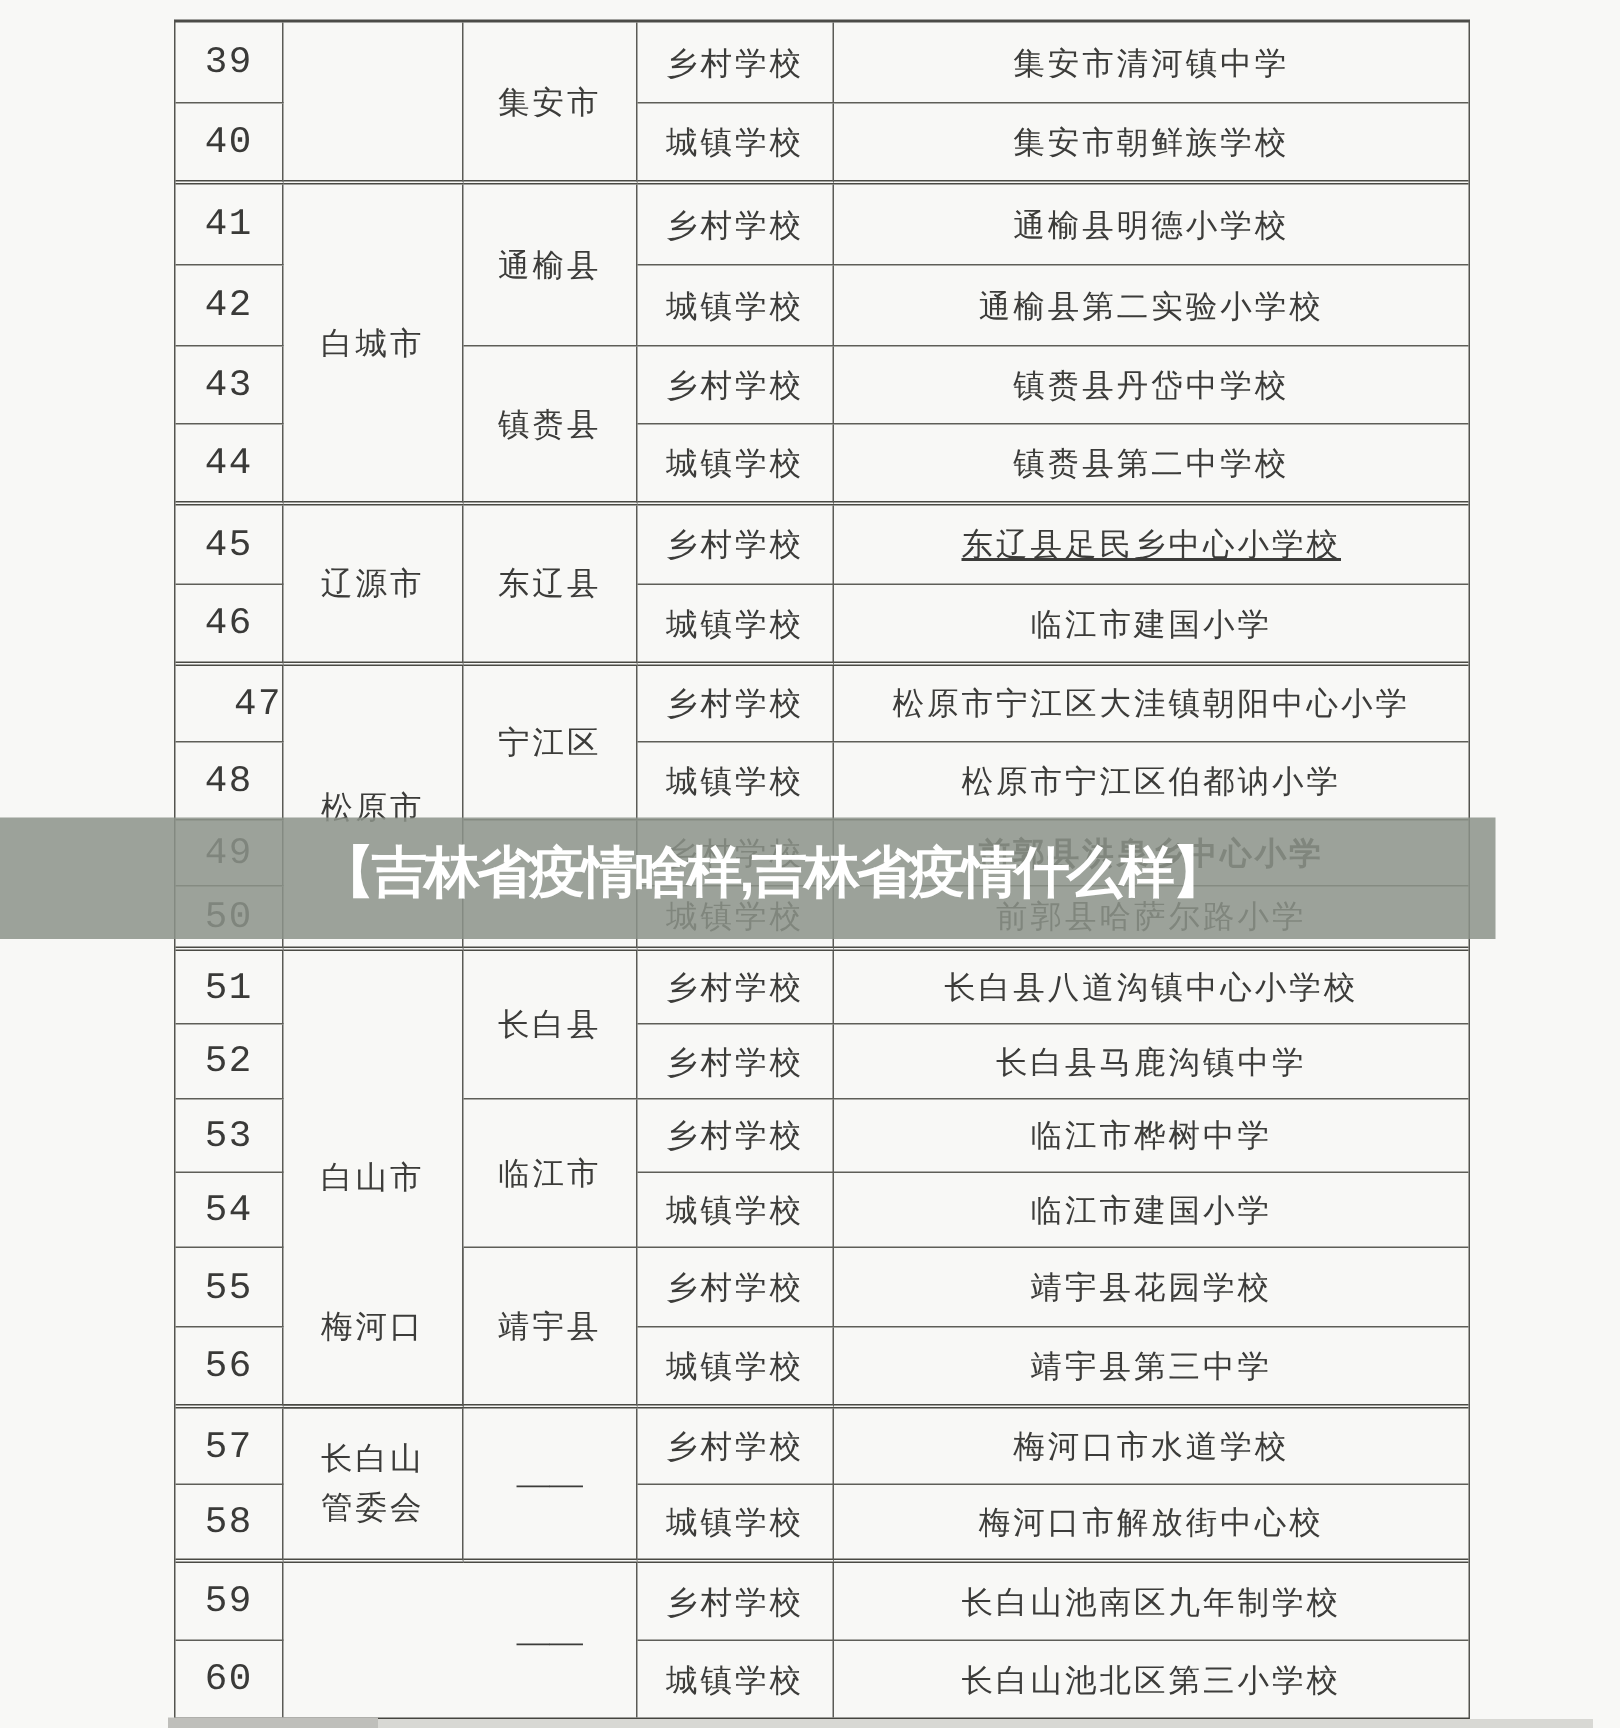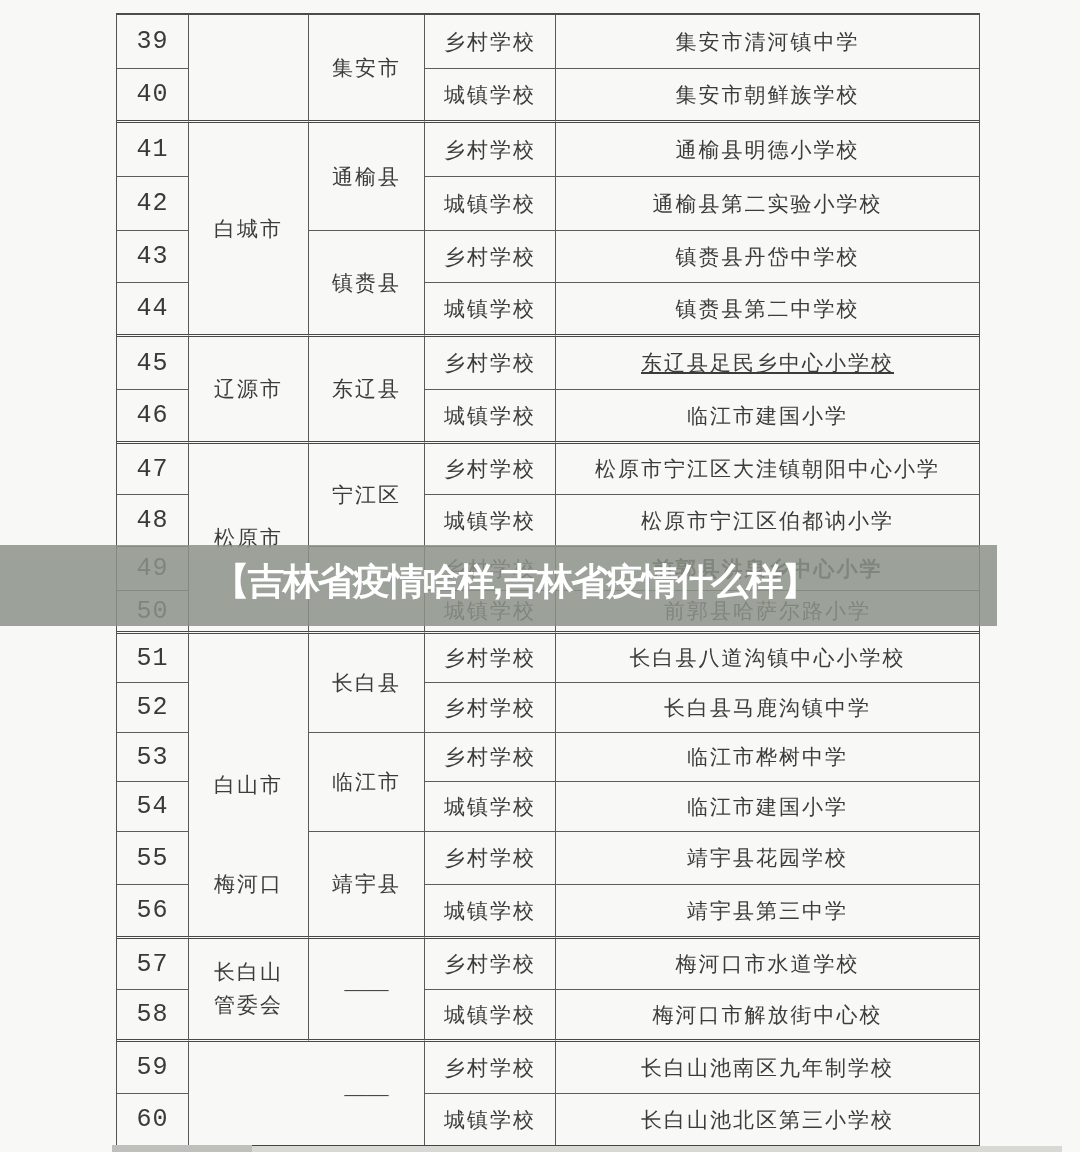--- a/index.html
+++ b/index.html
@@ -135,21 +135,21 @@
     </div>
     <div class="cell num group-end" style="grid-area: 8 / 1 / span 1;">
       <span>46</span>
     </div>
     <div class="cell group-end" style="grid-area: 8 / 4 / span 1;">
       <span>城镇学校</span>
     </div>
     <div class="cell group-end last-col" style="grid-area: 8 / 5 / span 1;">
       <span>临江市建国小学</span>
     </div>
-    <div class="cell num" style="grid-area: 9 / 1 / span 1;">
+    <div class="cell num" style="grid-area: 9 / 1 / span 1; justify-content: flex-end;">
       <span>47</span>
     </div>
     <div class="cell" style="grid-area: 9 / 4 / span 1;">
       <span>乡村学校</span>
     </div>
     <div class="cell last-col" style="grid-area: 9 / 5 / span 1;">
       <span>松原市宁江区大洼镇朝阳中心小学</span>
     </div>
     <div class="cell num" style="grid-area: 10 / 1 / span 1;">
       <span>48</span>

